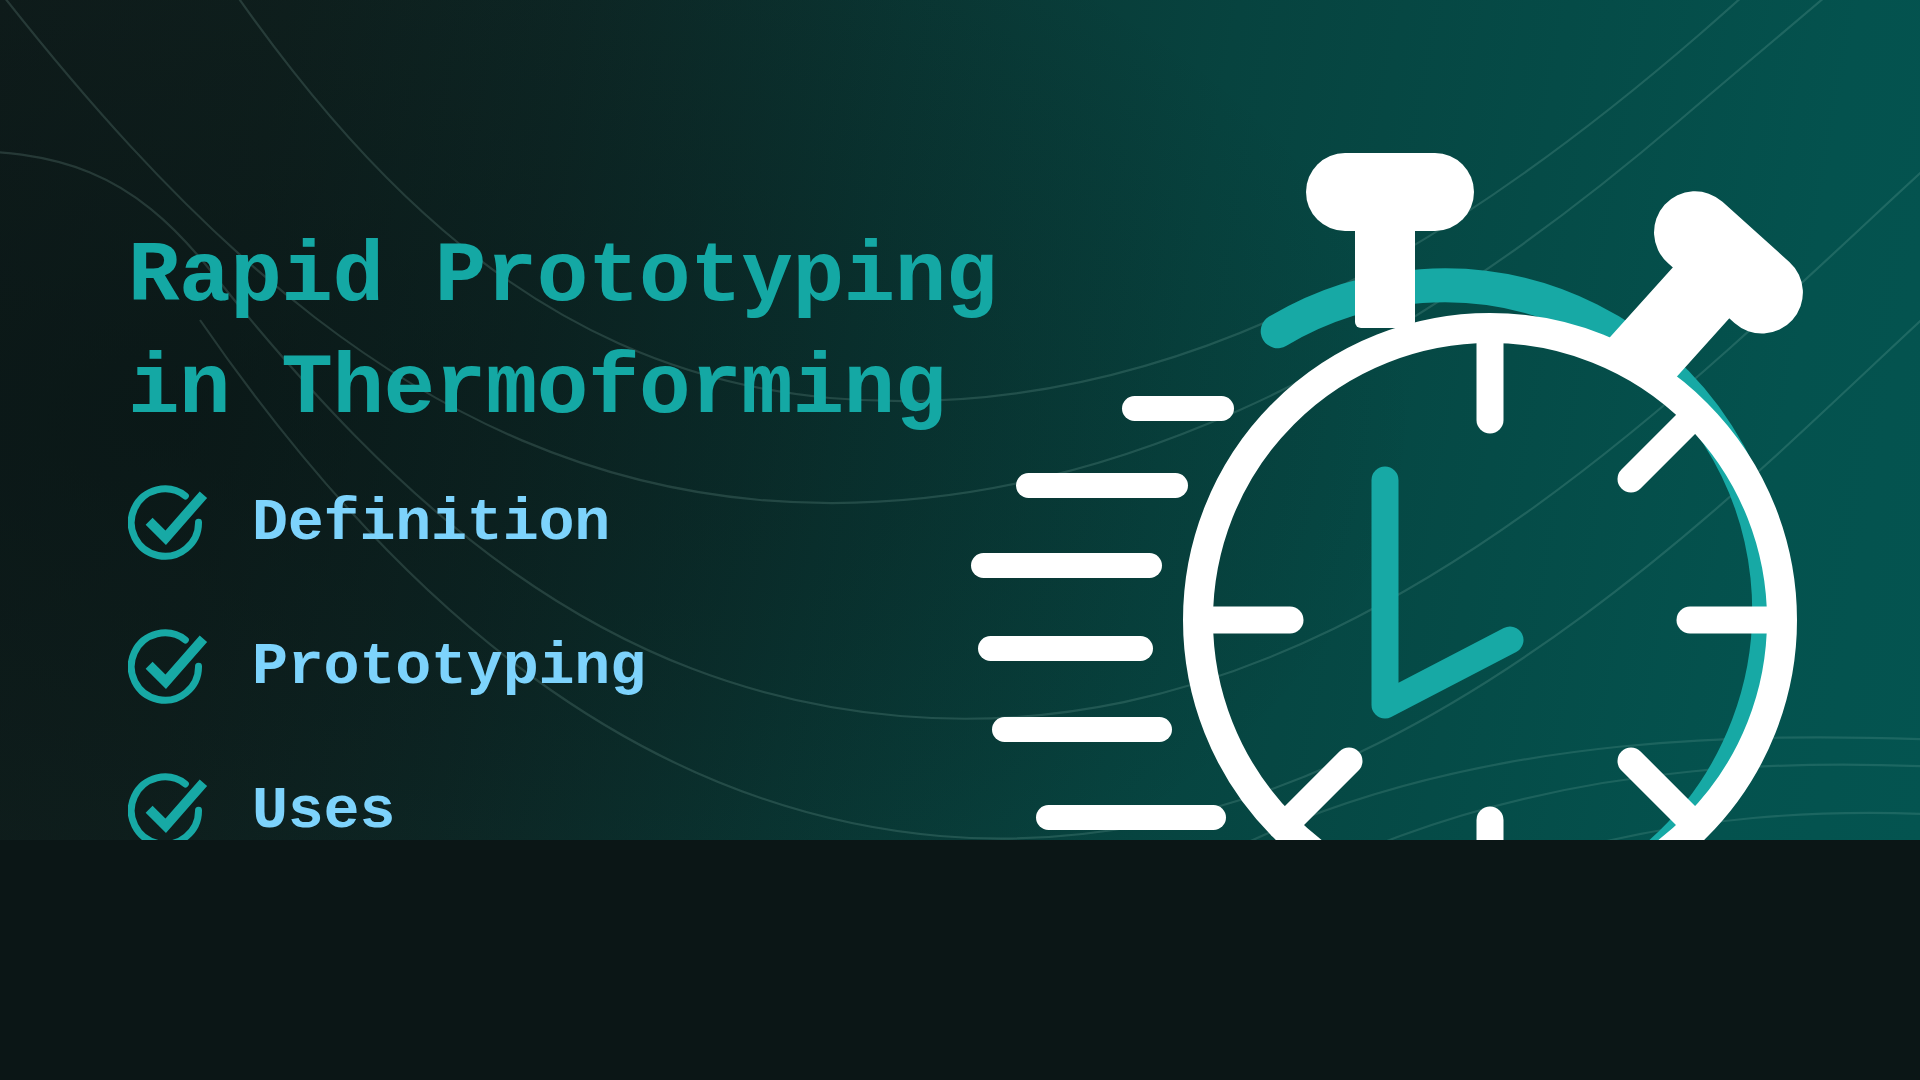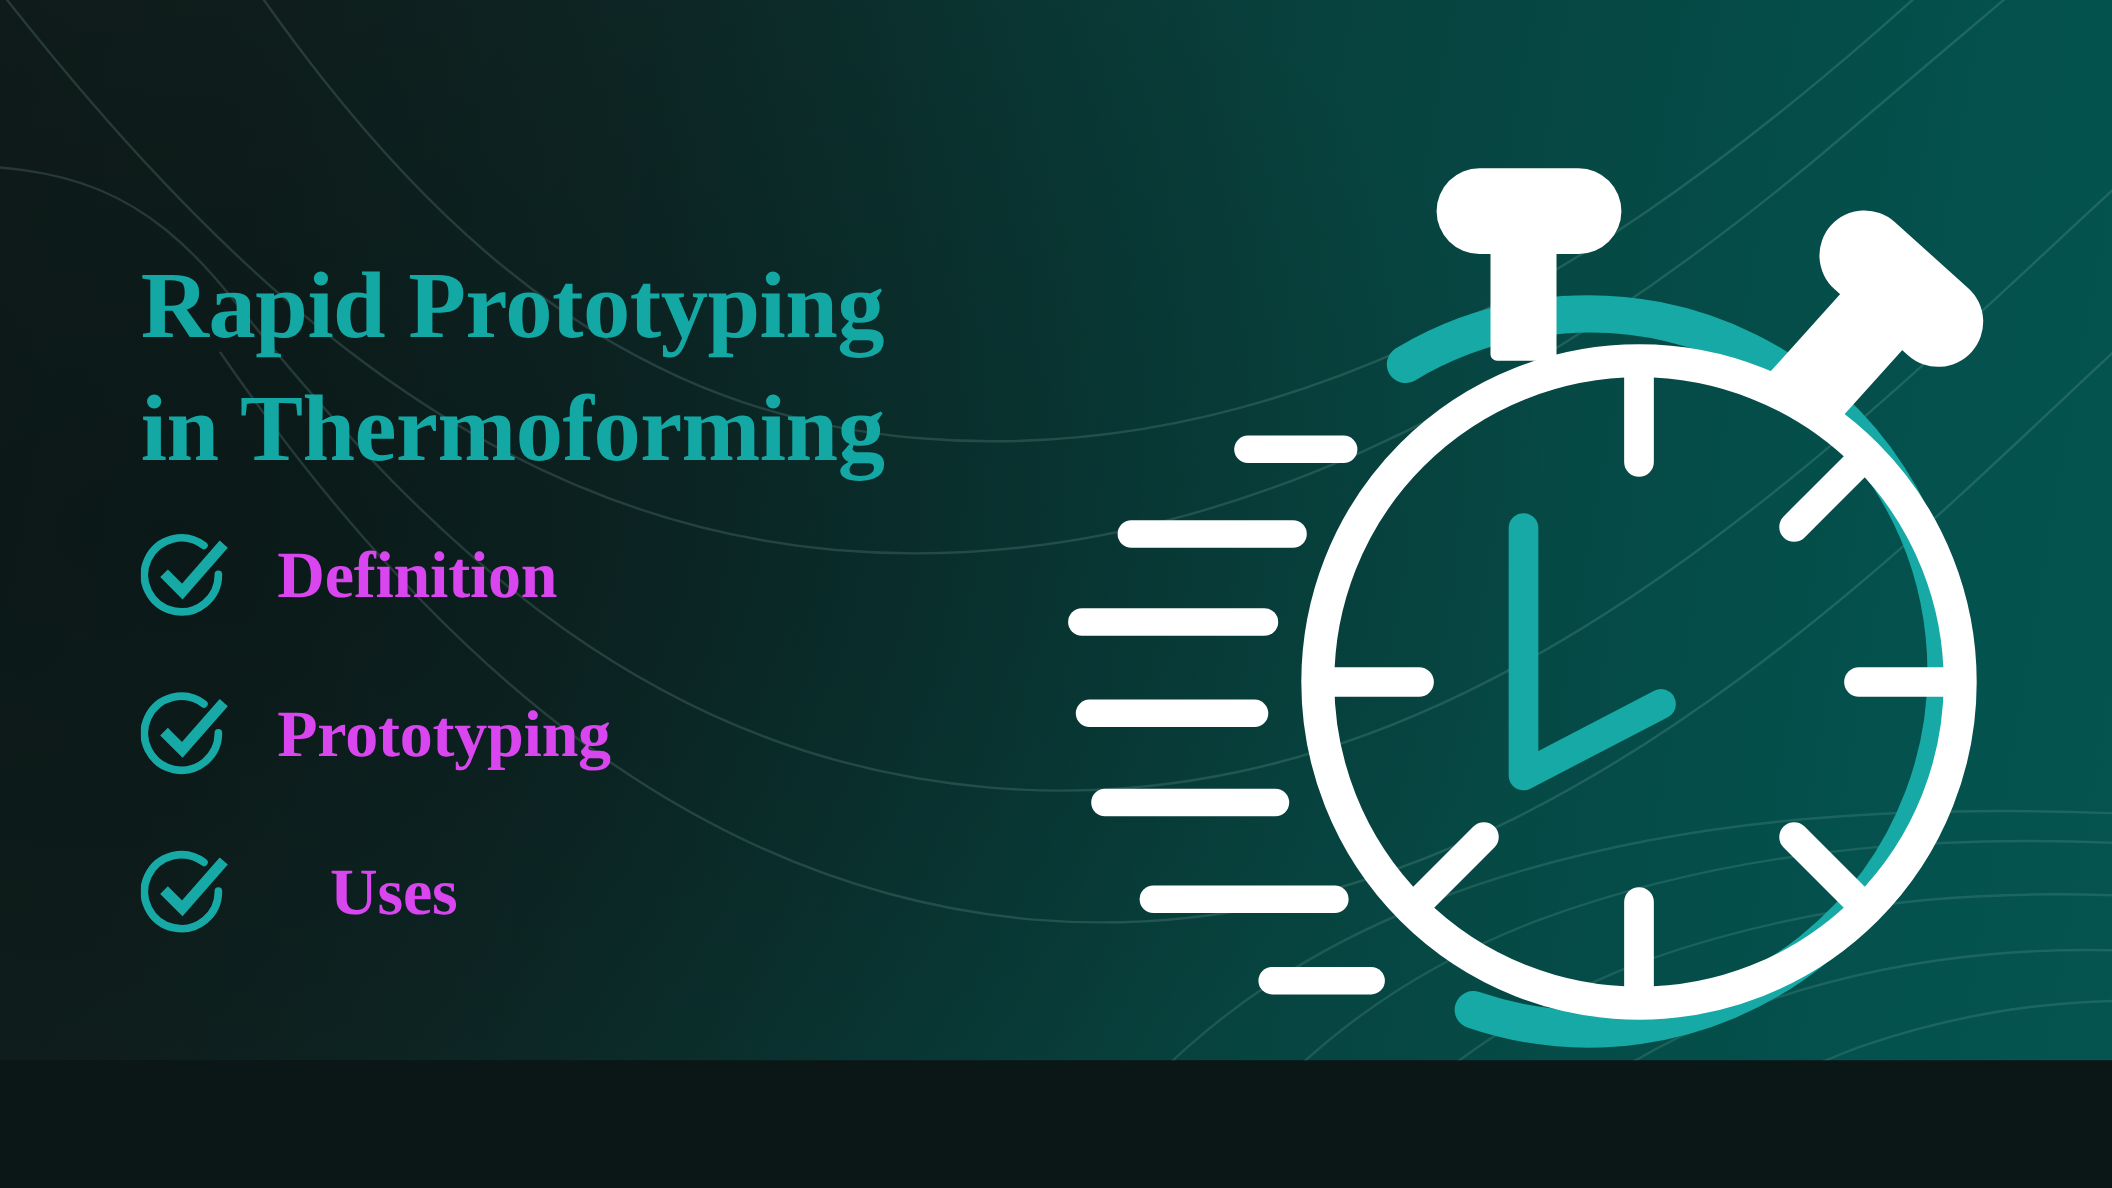--- a/index.html
+++ b/index.html
@@ -6,23 +6,23 @@
   html, body {
     margin: 0;
     padding: 0;
     background: #0b1616;
   }
   * { box-sizing: border-box; }
 
   .stage {
     position: relative;
     width: 1920px;
-    height: 964px;
+    height: 840px;
     overflow: hidden;
-    font-family: Liberation Serif, serif;
+    font-family: Liberation Mono, monospace;
   }
 
   
   .bg-base {
     position: absolute;
     inset: 0;
     background: linear-gradient(100deg,
         #101d1c 0%,
         #10211f 14%,
         #0e2927 28%,
@@ -64,32 +64,32 @@
     margin: 34px 0 0 0;
     padding: 0;
     list-style: none;
   }
   .bullet {
     display: flex;
     align-items: center;
     height: 86px;
     margin-bottom: 58px;
   }
-  .bullet:last-child { margin-bottom: 0; gap: 48px; }
+  .bullet:last-child { margin-bottom: 0; }
 
   .check-icon {
     width: 82px;
     height: 82px;
     flex: 0 0 82px;
     margin-right: 42px;
     display: block;
   }
 
   .bullet-label {
-    color: #d946ef;
+    color: #7dd3fc;
     font-size: 60px;
     font-weight: 700;
     line-height: 1;
     letter-spacing: -0.2px;
     white-space: nowrap;
   }
 
   
   .illustration {
     position: absolute;

